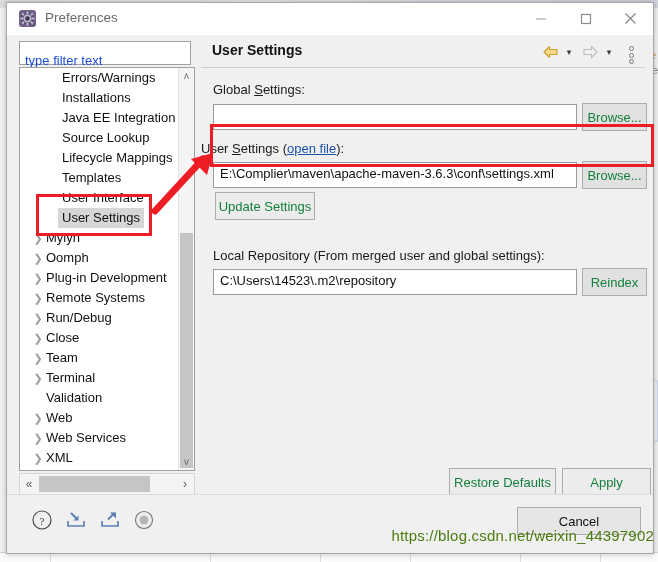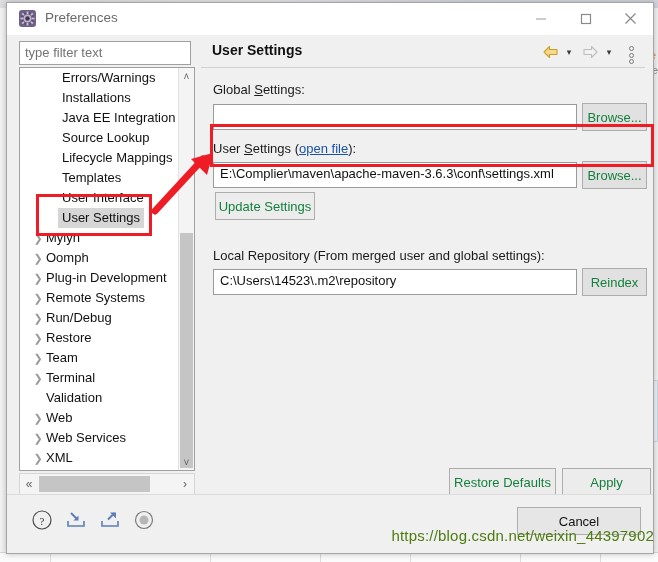--- a/index.html
+++ b/index.html
@@ -28,21 +28,21 @@
      background:#6f5f86;border-radius:3px;display:flex;align-items:center;justify-content:center;}
   .titlebar .app-icon svg{display:block;}
   .titlebar .title-text{position:absolute;left:38px;top:7px;font-size:13.5px;color:#6a6a6a;}
   .winbtn{position:absolute;top:0;width:45px;height:31px;display:flex;align-items:center;justify-content:center;}
   .winbtn svg{display:block;}
   #btn-min{right:90px;} #btn-max{right:45px;} #btn-close{right:0px;}
 
   
   .left{position:absolute;left:8px;top:34px;width:180px;bottom:58px;}
   .filter{position:absolute;left:4px;top:4px;width:170px;height:22px;border:1px solid #a0a0a0;background:#fff;}
-  .filter span{position:absolute;left:5px;top:3px;font-size:13px;color:#737373;}
+  .filter span{position:absolute;left:5px;top:11px;font-size:13px;color:#1d4ed8;}
   .tree{position:absolute;left:4px;top:30px;right:0;bottom:24px;background:#fff;border:1px solid #a0a0a0;overflow:hidden;}
   .tree-inner{position:absolute;left:0;top:0;right:15px;bottom:0;overflow:hidden;}
   .titem{height:20px;line-height:20px;font-size:13px;color:#111;position:relative;white-space:nowrap;}
   .titem .lbl{position:absolute;left:42px;top:0;}
   .titem.lvl0 .lbl{left:26px;}
   .titem .arrow{position:absolute;left:12px;top:0;width:12px;text-align:center;color:#9a9a9a;font-size:11px;}
   .titem.sel .lbl{background:#d6d6d6;padding:0 4px;left:38px;}
   
   .vscroll{position:absolute;right:0;top:0;bottom:0;width:15px;background:#f4f4f4;border-left:1px solid #e2e2e2;}
   .vscroll .arw{position:absolute;left:0;right:0;height:16px;display:flex;align-items:center;justify-content:center;color:#606060;font-size:10px;}
@@ -196,21 +196,21 @@
           <div class="titem lvl0">
             <span class="arrow">❯</span>
             <span class="lbl">Remote Systems</span>
           </div>
           <div class="titem lvl0">
             <span class="arrow">❯</span>
             <span class="lbl">Run/Debug</span>
           </div>
           <div class="titem lvl0">
             <span class="arrow">❯</span>
-            <span class="lbl">Restore</span>
+            <span class="lbl">Close</span>
           </div>
           <div class="titem lvl0">
             <span class="arrow">❯</span>
             <span class="lbl">Team</span>
           </div>
           <div class="titem lvl0">
             <span class="arrow">❯</span>
             <span class="lbl">Terminal</span>
           </div>
           <div class="titem lvl0">
@@ -271,21 +271,21 @@
     <div class="body">
 
       <div class="flabel" style="left:12px;top:14px;">
         <span>Global </span><u>S</u><span>ettings:</span>
       </div>
       <div class="tbox" style="left:12px;top:36px;width:362px;">
         <span></span>
       </div>
       <div class="btn" style="left:381px;top:35px;width:63px;">Browse...</div>
 
-      <div class="flabel" style="left:12px;top:73px;">
+      <div class="flabel" style="left:0;top:73px;">
         <span>User </span><u>S</u><span>ettings (</span><a href="#">open file</a><span>):</span>
       </div>
       <div class="tbox" style="left:12px;top:94px;width:362px;">
         <span>E:\Complier\maven\apache-maven-3.6.3\conf\settings.xml</span>
       </div>
       <div class="btn" style="left:381px;top:93px;width:63px;">Browse...</div>
       <div class="btn lite" style="left:14px;top:124px;width:98px;">Update Settings</div>
 
       <div class="flabel" style="left:12px;top:180px;">Local Repository (From merged user and global settings):</div>
       <div class="tbox" style="left:12px;top:201px;width:362px;">

